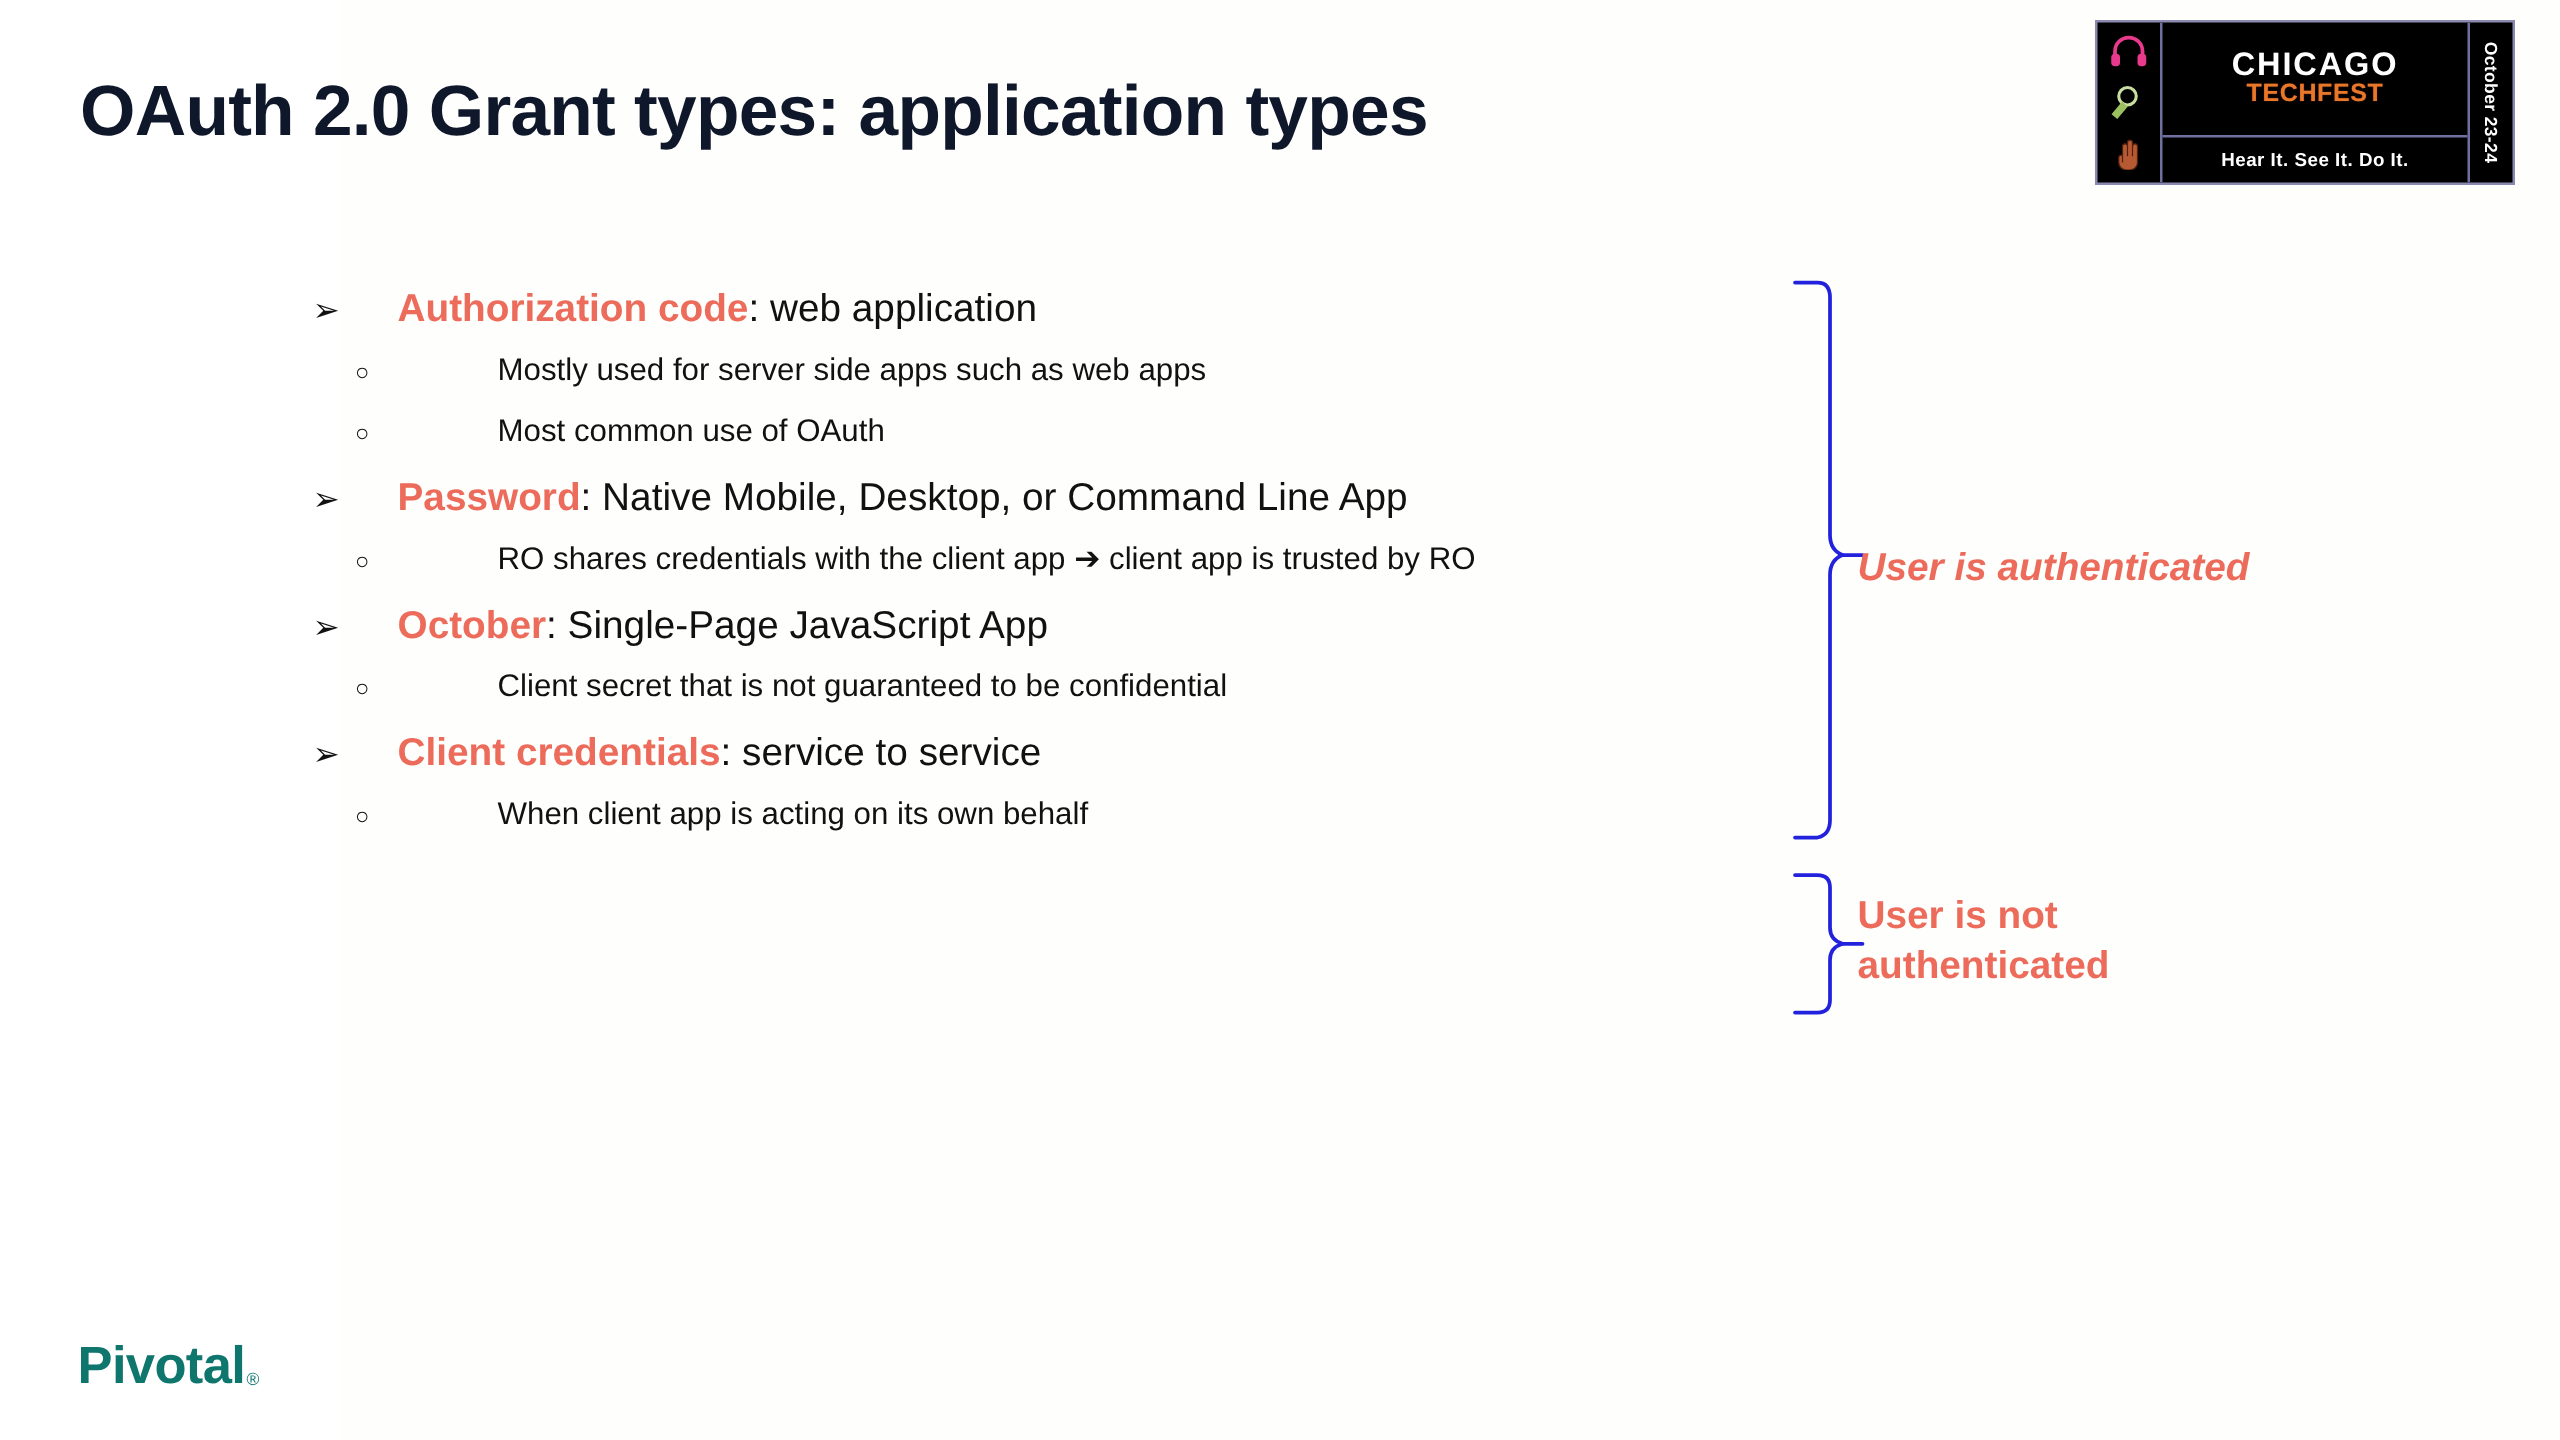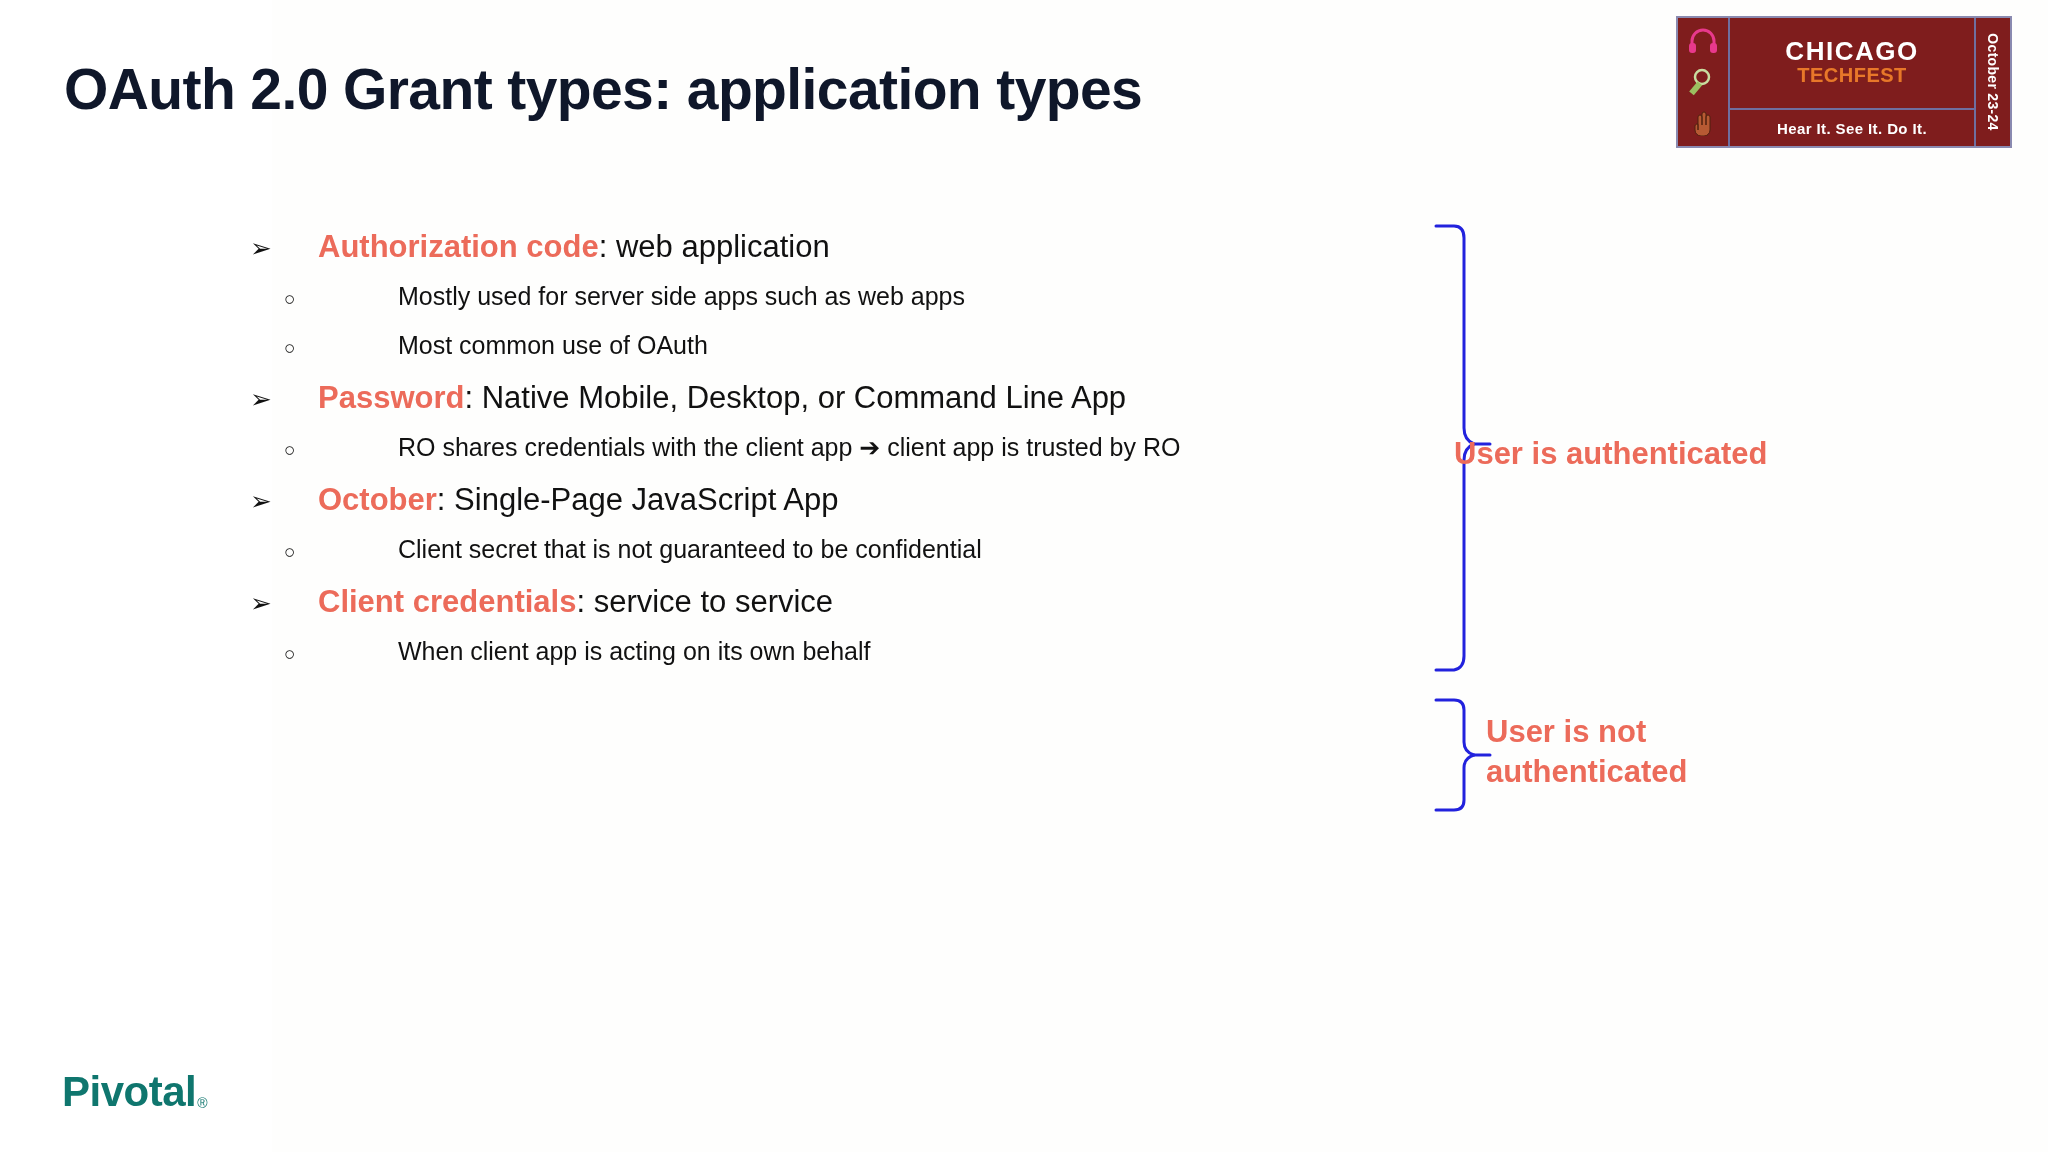--- a/index.html
+++ b/index.html
@@ -38,21 +38,21 @@
     white-space: nowrap;
   }
 
   
   .logo-box {
     position: absolute;
     left: 1676px;
     top: 16px;
     width: 336px;
     height: 132px;
-    background: #7f1d1d;
+    background: #000000;
     border: 2px solid #8a8ab0;
     box-sizing: border-box;
     display: flex;
     overflow: hidden;
   }
   .logo-icons {
     width: 52px;
     border-right: 2px solid #6f6fa0;
     display: flex;
     flex-direction: column;
@@ -173,21 +173,21 @@
 
   
   .brace { position: absolute; }
   .annot {
     position: absolute;
     color: #EC6B5A;
     font-weight: bold;
     font-size: 31px;
     line-height: 1.3;
   }
-  .annot-1 { left: 1454px; top: 434px; white-space: nowrap; }
+  .annot-1 { left: 1486px; top: 434px; white-space: nowrap; font-style: italic; }
   .annot-2 { left: 1486px; top: 712px; width: 300px; }
 
   
   .pivotal {
     position: absolute;
     left: 62px;
     top: 1068px;
     color: #0f766e;
     font-size: 42px;
     font-weight: bold;

